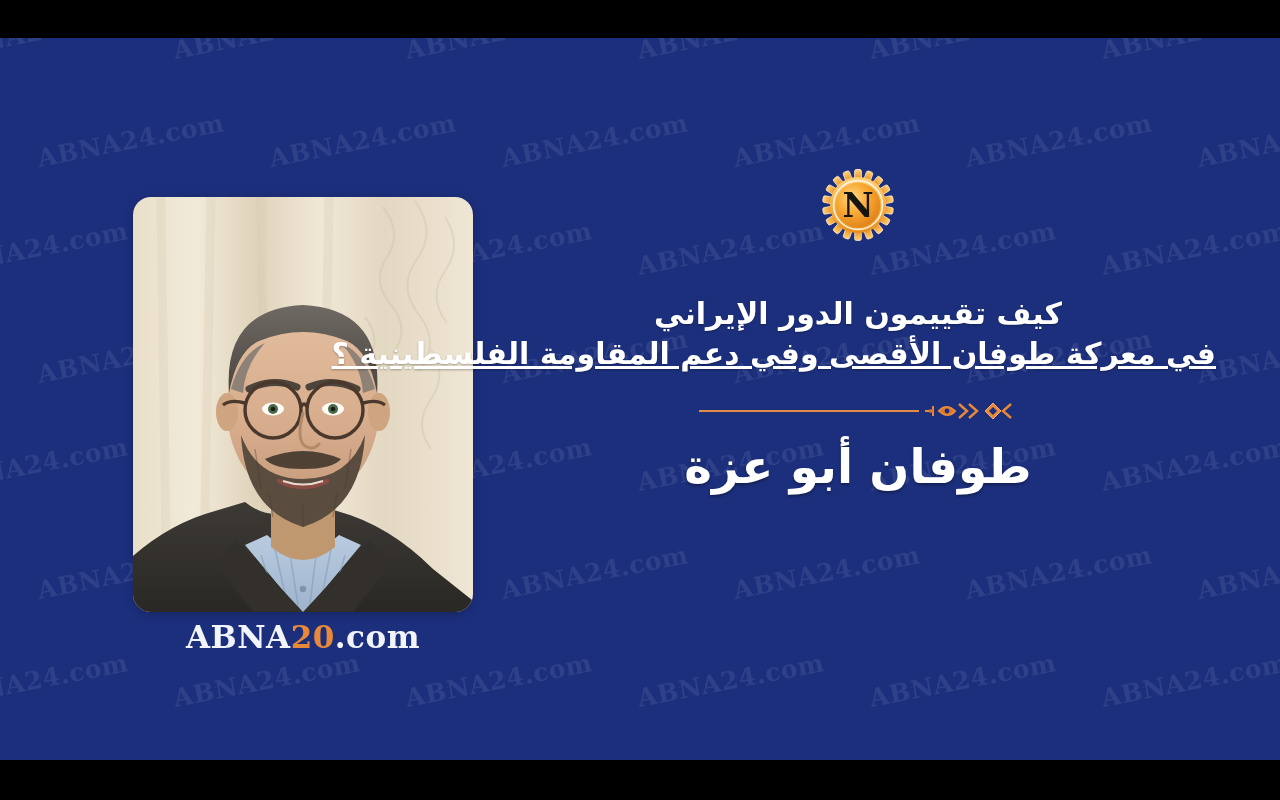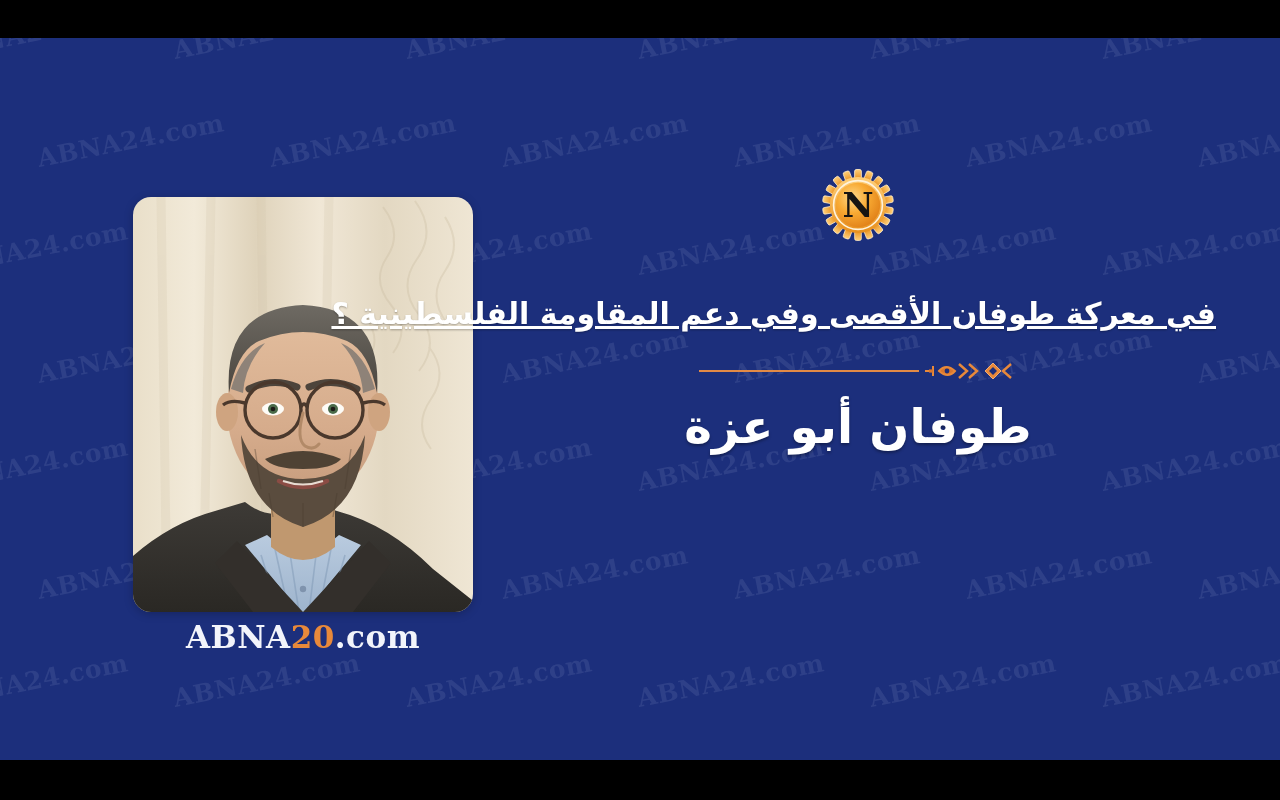--- a/index.html
+++ b/index.html
@@ -355,20 +355,21 @@
             <rect x="45.5" y="2" width="9" height="13" rx="2.4" transform="rotate(340 50 50)"></rect>
           </g>
           <circle cx="50" cy="50" r="38" fill="url(#rayG)"></circle>
           <circle cx="50" cy="50" r="33" fill="none" stroke="#fff3dc" stroke-width="2.2"></circle>
           <circle cx="50" cy="50" r="30" fill="url(#medG)"></circle>
           <text x="50" y="50" text-anchor="middle" dominant-baseline="central" font-family="'DejaVu Serif','Liberation Serif',serif" font-size="46" font-weight="700" fill="#171512">N</text>
         </svg>
       </div>
 
       <div class="question">
+        <span class="q-line l1">كيف تقييمون الدور الإيراني</span>
         <span class="q-line l2">في معركة طوفان الأقصى وفي دعم المقاومة الفلسطينية ؟</span>
       </div>
 
       <div class="divider">
         <svg viewBox="0 0 322 22" aria-hidden="true">
           <g stroke="#d9762f" fill="none">
             <line x1="2" y1="11" x2="222" y2="11" stroke-width="2.1"></line>
             <line x1="2" y1="11" x2="222" y2="11" stroke-width="0.8" stroke="#f0a96a"></line>
           </g>
           <g fill="none" stroke="#e8893a" stroke-width="2">

